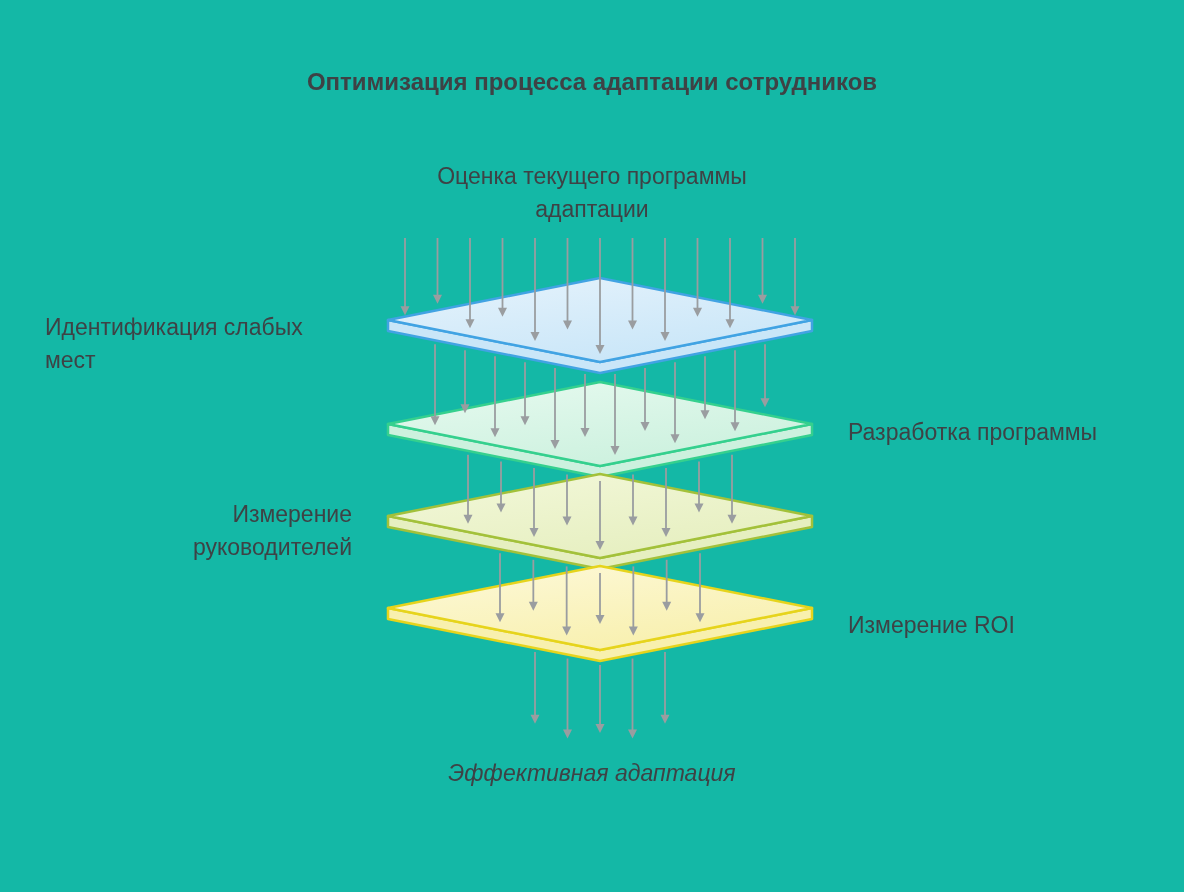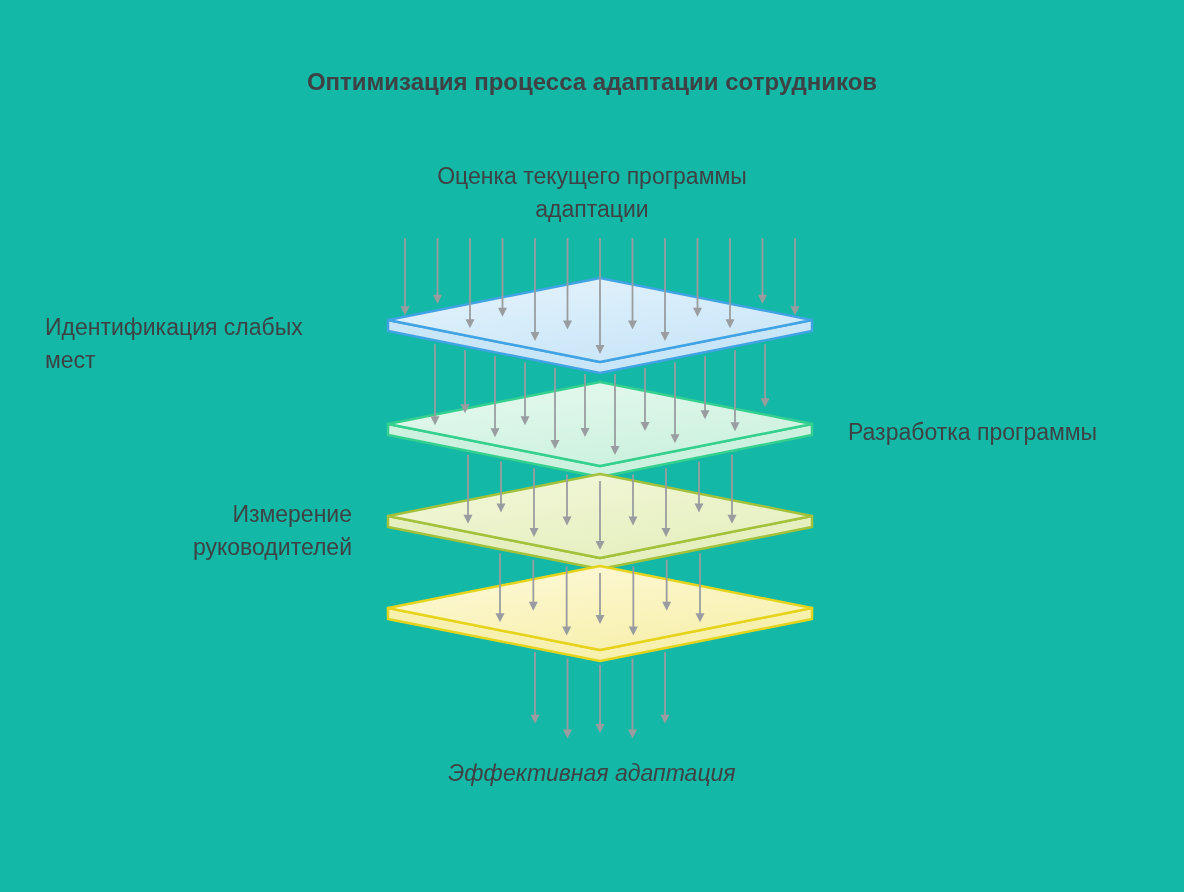--- a/index.html
+++ b/index.html
@@ -243,14 +243,15 @@
         <line x1="665" y1="652.122641509434" x2="665" y2="715.8018867924528" stroke="#9a9da0" stroke-width="1.8"></line>
         <polygon points="660.5,714.8018867924528 669.5,714.8018867924528 665,723.8018867924528" fill="#9a9da0"></polygon>
       </g>
     </svg>
 
   <div class="title">Оптимизация процесса адаптации сотрудников</div>
   <div class="lbl top-label">Оценка текущего программы адаптации</div>
   <div class="lbl left-1">Идентификация слабых мест</div>
   <div class="lbl right-1">Разработка программы</div>
   <div class="lbl left-2">Измерение руководителей</div>
+  <div class="lbl right-2">Измерение ROI</div>
   <div class="lbl bottom-label">Эффективная адаптация</div>
 </div>
 
 </body></html>

